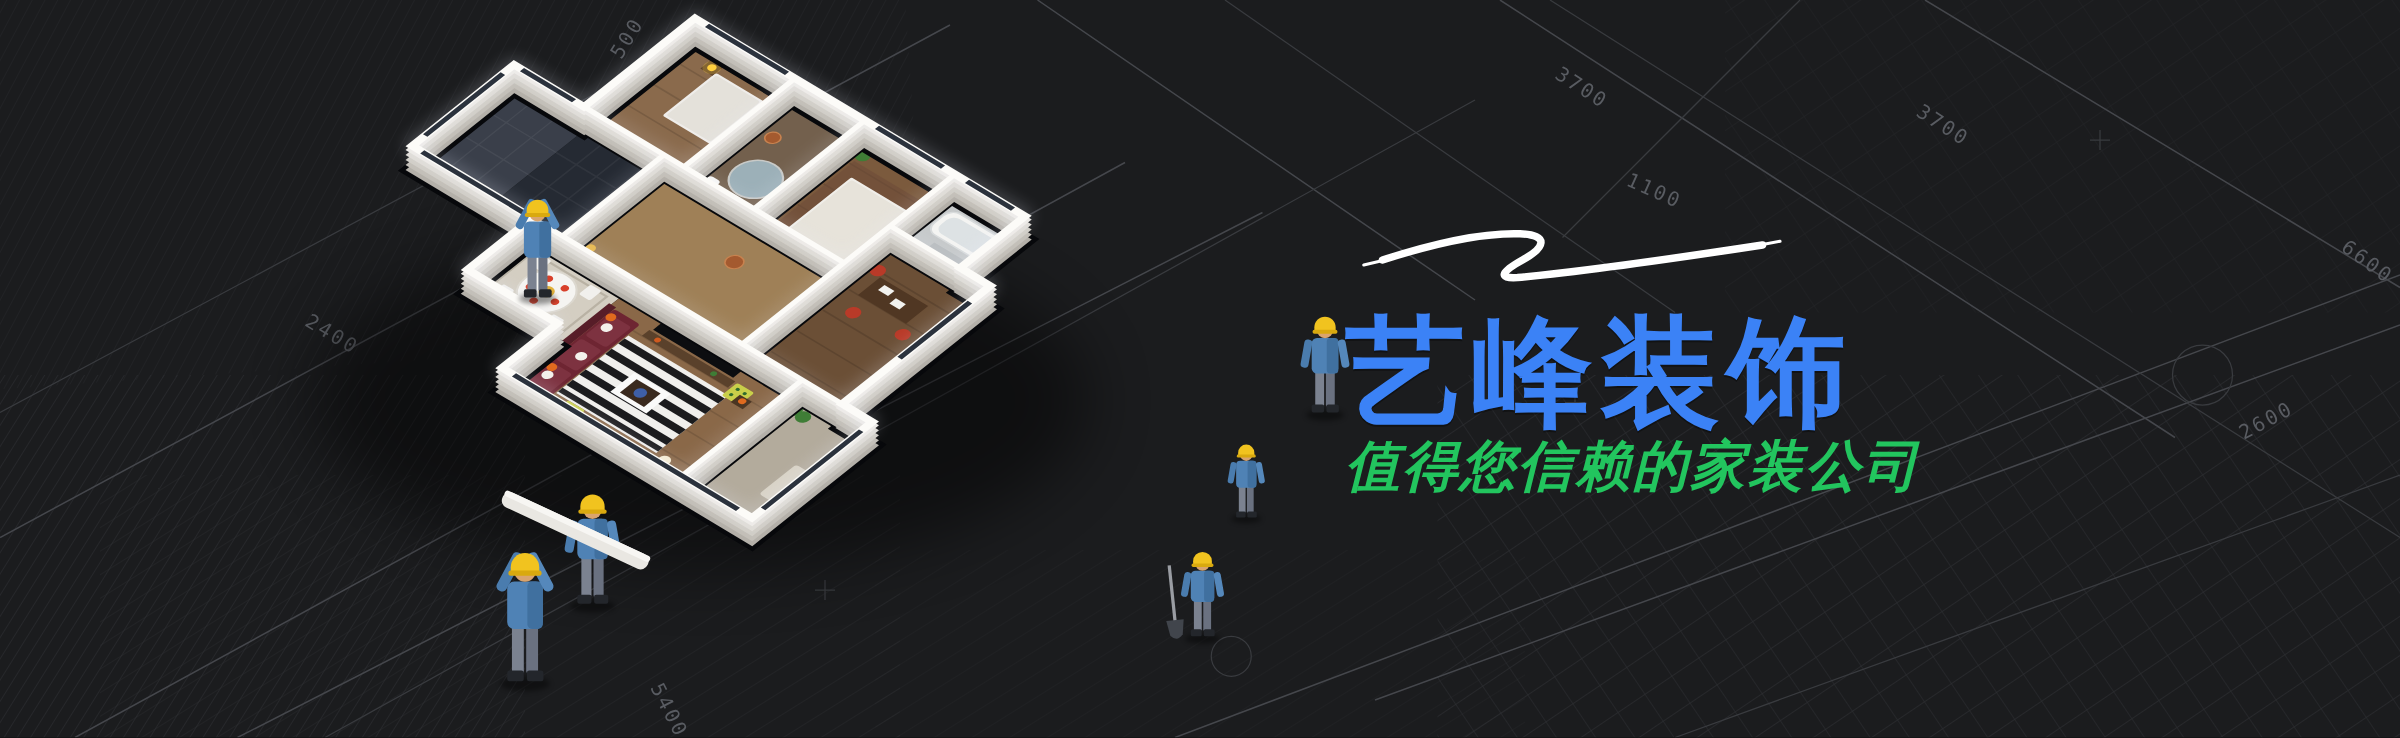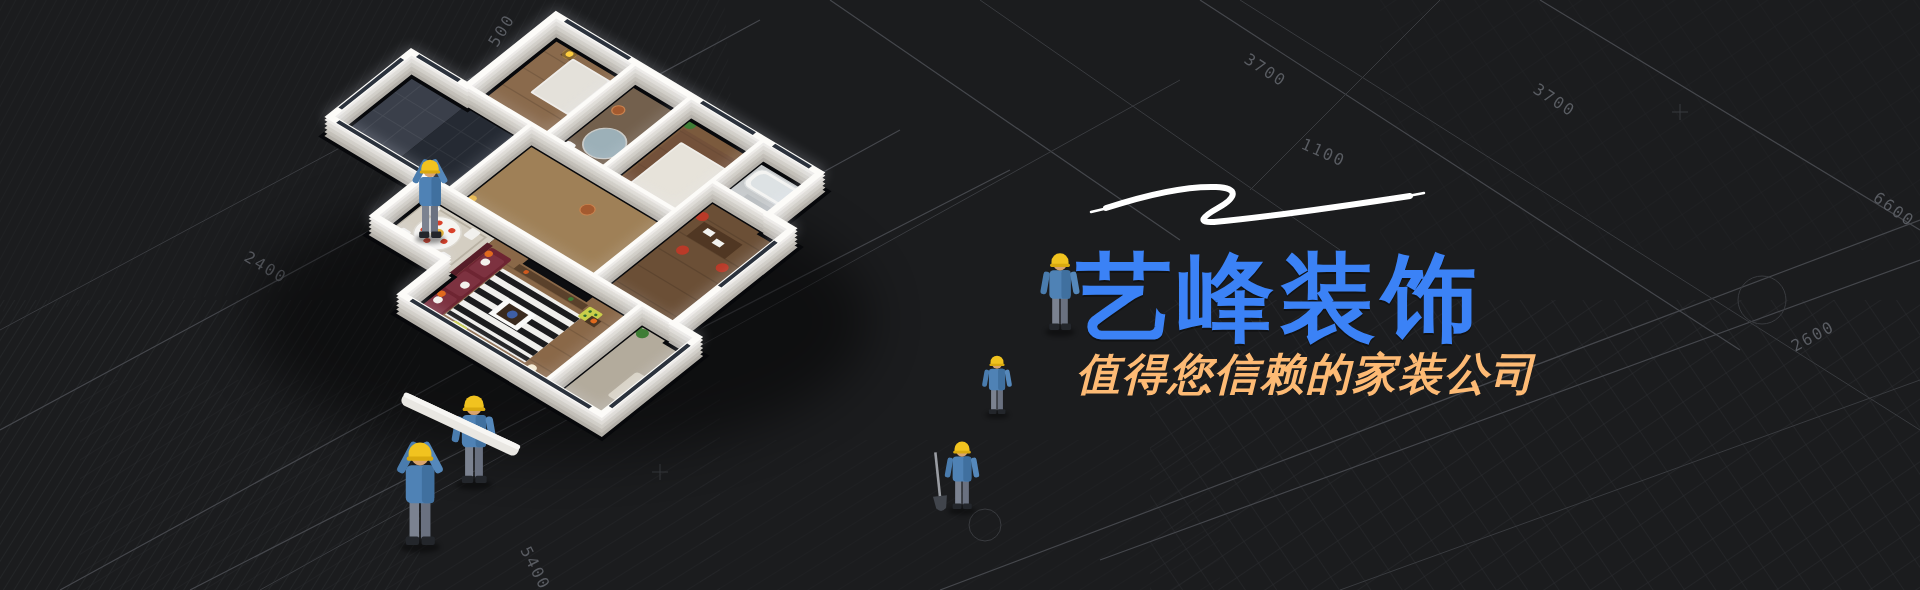--- a/index.html
+++ b/index.html
@@ -13,21 +13,21 @@
     position:absolute;left:1076px;top:250px;
     font-size:96px;line-height:1;font-weight:800;
     color:#3b82f6;letter-spacing:6px;white-space:nowrap;
     font-family:"DejaVu Sans","Liberation Sans",sans-serif;
     text-shadow:0 2px 0 rgba(0,0,0,.35);
     text-align:center;
   }
   .brand-subtitle{
     position:absolute;left:1076px;top:352px;
     font-size:44px;line-height:1;font-weight:700;font-style:italic;
-    color:#fdba74;letter-spacing:2px;white-space:nowrap;
+    color:#22c55e;letter-spacing:2px;white-space:nowrap;
     font-family:"DejaVu Sans","Liberation Sans",sans-serif;
   }
   .dim-label{
     font-family:"DejaVu Sans Mono","Liberation Mono",monospace;
     font-size:16px;fill:#595c62;letter-spacing:2px;
   }
 </style>
 </head>
 <body>
 

